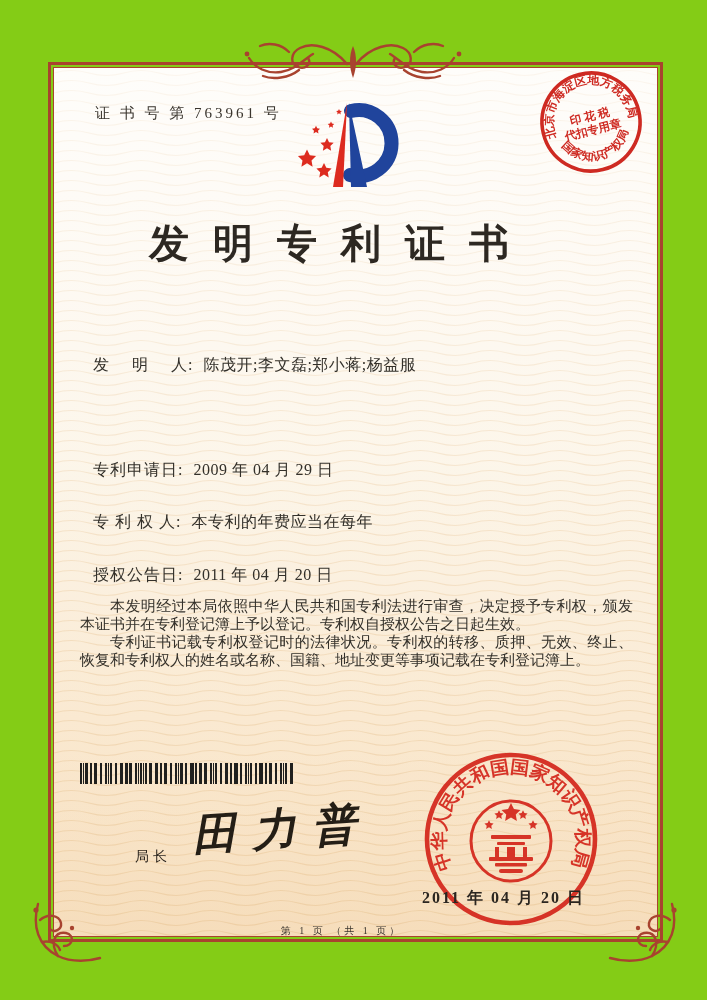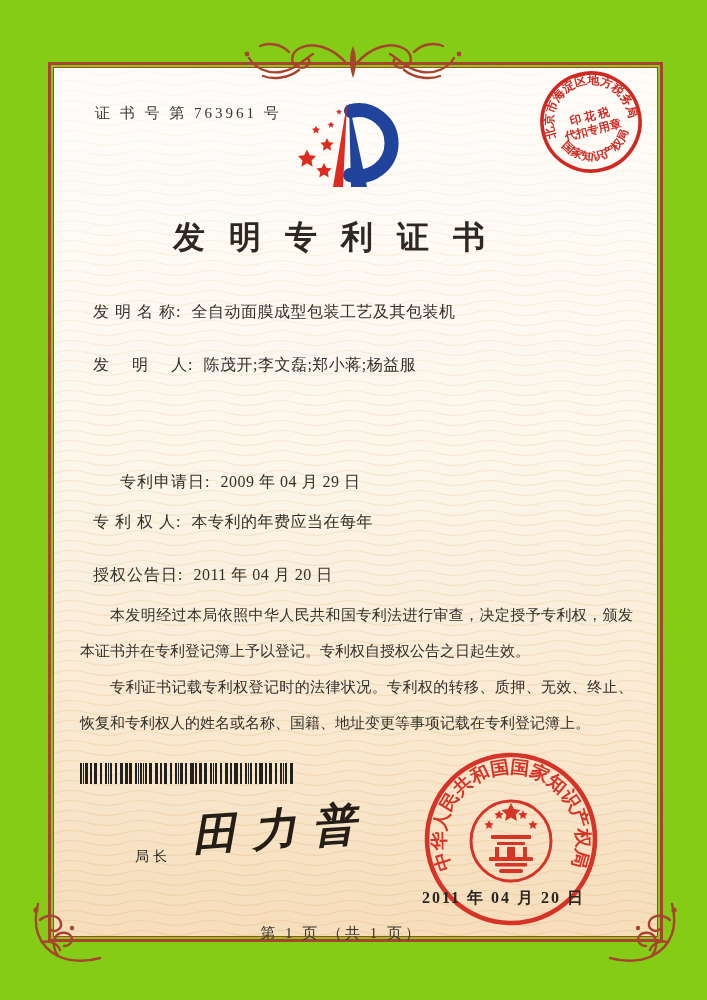--- a/index.html
+++ b/index.html
@@ -16,48 +16,48 @@
   .top-flourish{position:absolute;left:238px;top:36px;z-index:3;}
   .corner-flourish{position:absolute;z-index:3;}
   .corner-left{left:28px;top:900px;}
   .corner-right{left:604px;top:900px;}
   
   .cert-no{position:absolute;left:95px;top:104px;z-index:2;font-size:15px;
            letter-spacing:3px;color:#3a352e;}
   .tax-stamp{position:absolute;left:535px;top:66px;z-index:4;transform:rotate(-14deg);}
   .logo{position:absolute;left:291px;top:97px;z-index:2;}
   .title{position:absolute;left:0;top:216px;width:658px;z-index:2;text-align:center;
-         font-size:32px;font-weight:bold;color:#2d2822;letter-spacing:24px;text-indent:24px;}
+         font-size:40px;font-weight:bold;color:#2d2822;letter-spacing:24px;text-indent:24px;}
   
   .field{position:absolute;left:93px;z-index:2;font-size:16px;color:#33302a;white-space:nowrap;}
   .field .lbl{letter-spacing:1px;}
   .field .val{margin-left:6px;letter-spacing:.5px;}
-  .f0{top:302px;} .f1{top:355px;} .f2{top:407px;} .f3{top:472px;margin-left:27px;} .f4{top:512px;} .f5{top:565px;text-align:right;}
+  .f0{top:302px;} .f1{top:355px;} .f2{top:407px;} .f3{top:460px;} .f4{top:512px;} .f5{top:565px;text-align:right;}
   
   .body-text{position:absolute;left:80px;top:597px;width:553px;z-index:2;
-             font-size:15px;line-height:36px;color:#33302a;text-align:justify;}
+             font-size:15px;line-height:18px;color:#33302a;text-align:justify;}
   .body-text p{margin:0;text-indent:2em;}
   
   .barcode{position:absolute;left:80px;top:763px;width:214px;height:21px;z-index:2;
      background-image:
        repeating-linear-gradient(90deg,#20201e 0 2px,rgba(0,0,0,0) 2px 5px),
        repeating-linear-gradient(90deg,#20201e 0 1px,rgba(0,0,0,0) 1px 7px),
        repeating-linear-gradient(90deg,rgba(0,0,0,0) 0 3px,#20201e 3px 4px,rgba(0,0,0,0) 4px 11px);}
   
   .sig-title{position:absolute;left:135px;top:848px;z-index:2;font-size:14px;
              letter-spacing:4px;color:#2c261f;}
   .sig-name{position:absolute;left:192px;top:800px;z-index:2;font-size:44px;
             font-style:italic;font-weight:bold;color:#241e16;letter-spacing:16px;
             transform:rotate(-4deg);font-family:"DejaVu Serif",serif;}
   
   .big-seal{position:absolute;left:421px;top:749px;z-index:3;opacity:.93;}
   .seal-date{position:absolute;left:422px;top:888px;z-index:5;font-size:16px;
              font-weight:bold;letter-spacing:2px;color:#2b2620;}
   .footer{position:absolute;left:0;top:924px;width:683px;z-index:4;text-align:center;
-          font-size:15px;letter-spacing:3px;color:#3a352e;}
+          font-size:10px;letter-spacing:3px;color:#3a352e;}
 </style>
 </head>
 <body>
 
 <div class="sheet">
 
   <div class="cert-frame">
     <div class="cert-frame-inner">
       <svg class="bg-svg" viewBox="0 0 605 868" preserveAspectRatio="none">
         <defs>
@@ -154,24 +154,20 @@
       <use href="#starShape" transform="translate(33,74) scale(0.80)"></use>
       <use href="#starShape" transform="translate(36,48) scale(0.70)"></use>
       <use href="#starShape" transform="translate(25,33) scale(0.42)"></use>
       <use href="#starShape" transform="translate(40,28) scale(0.34)"></use>
       <use href="#starShape" transform="translate(48,15) scale(0.30)"></use>
     </g>
   </svg>
 
   <div class="title">发明专利证书</div>
 
-  <div class="field f0">
-    <span class="lbl">发 明 名 称:</span>
-    <span class="val">全自动面膜成型包装工艺及其包装机</span>
-  </div>
   <div class="field f1">
     <span class="lbl">发　 明　 人:</span>
     <span class="val">陈茂开;李文磊;郑小蒋;杨益服</span>
   </div>
   <div class="field f3">
     <span class="lbl">专利申请日:</span>
     <span class="val">2009 年 04 月 29 日</span>
   </div>
   <div class="field f4">
     <span class="lbl">专 利 权 人:</span>

